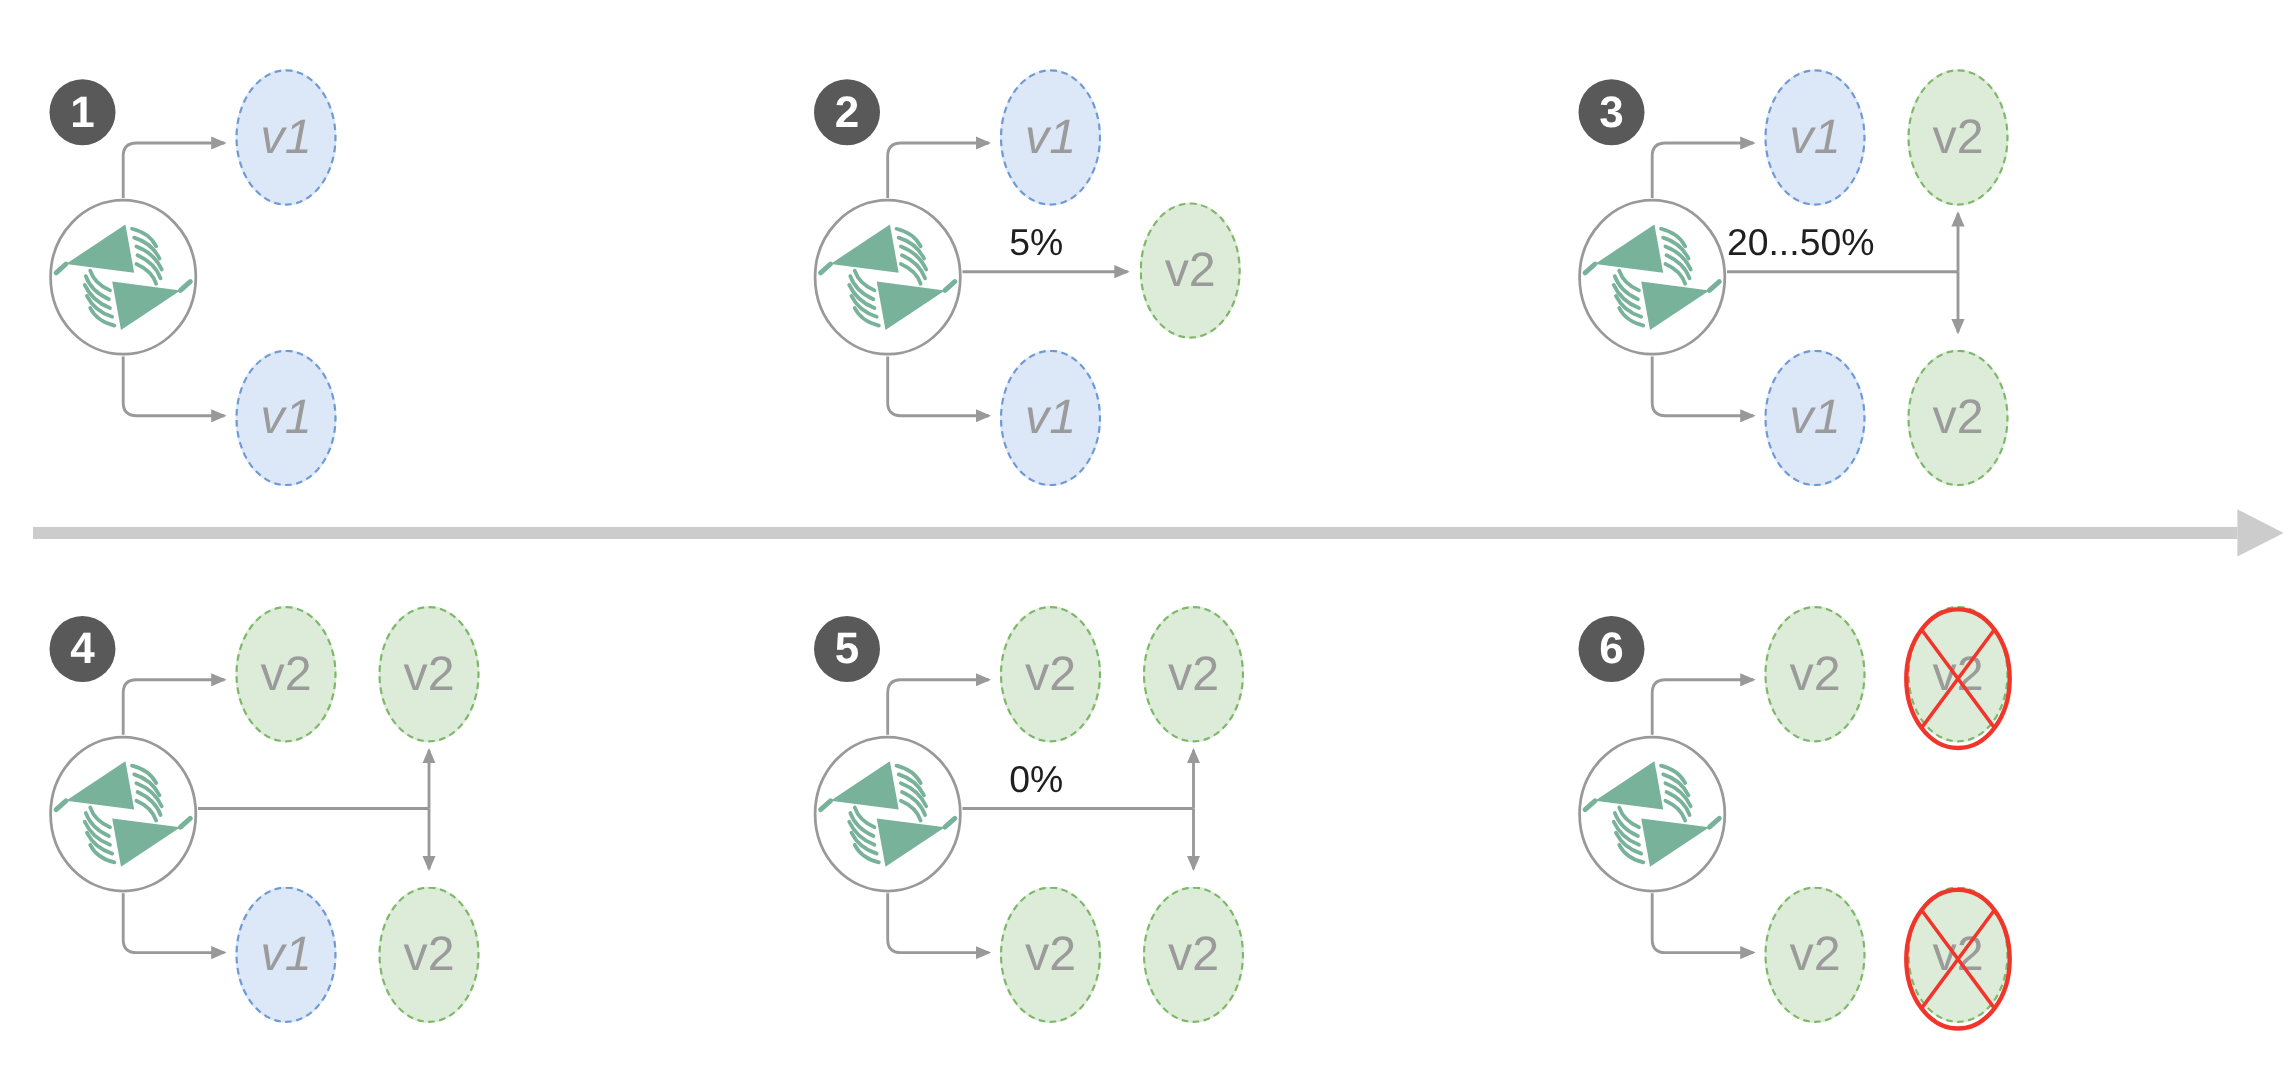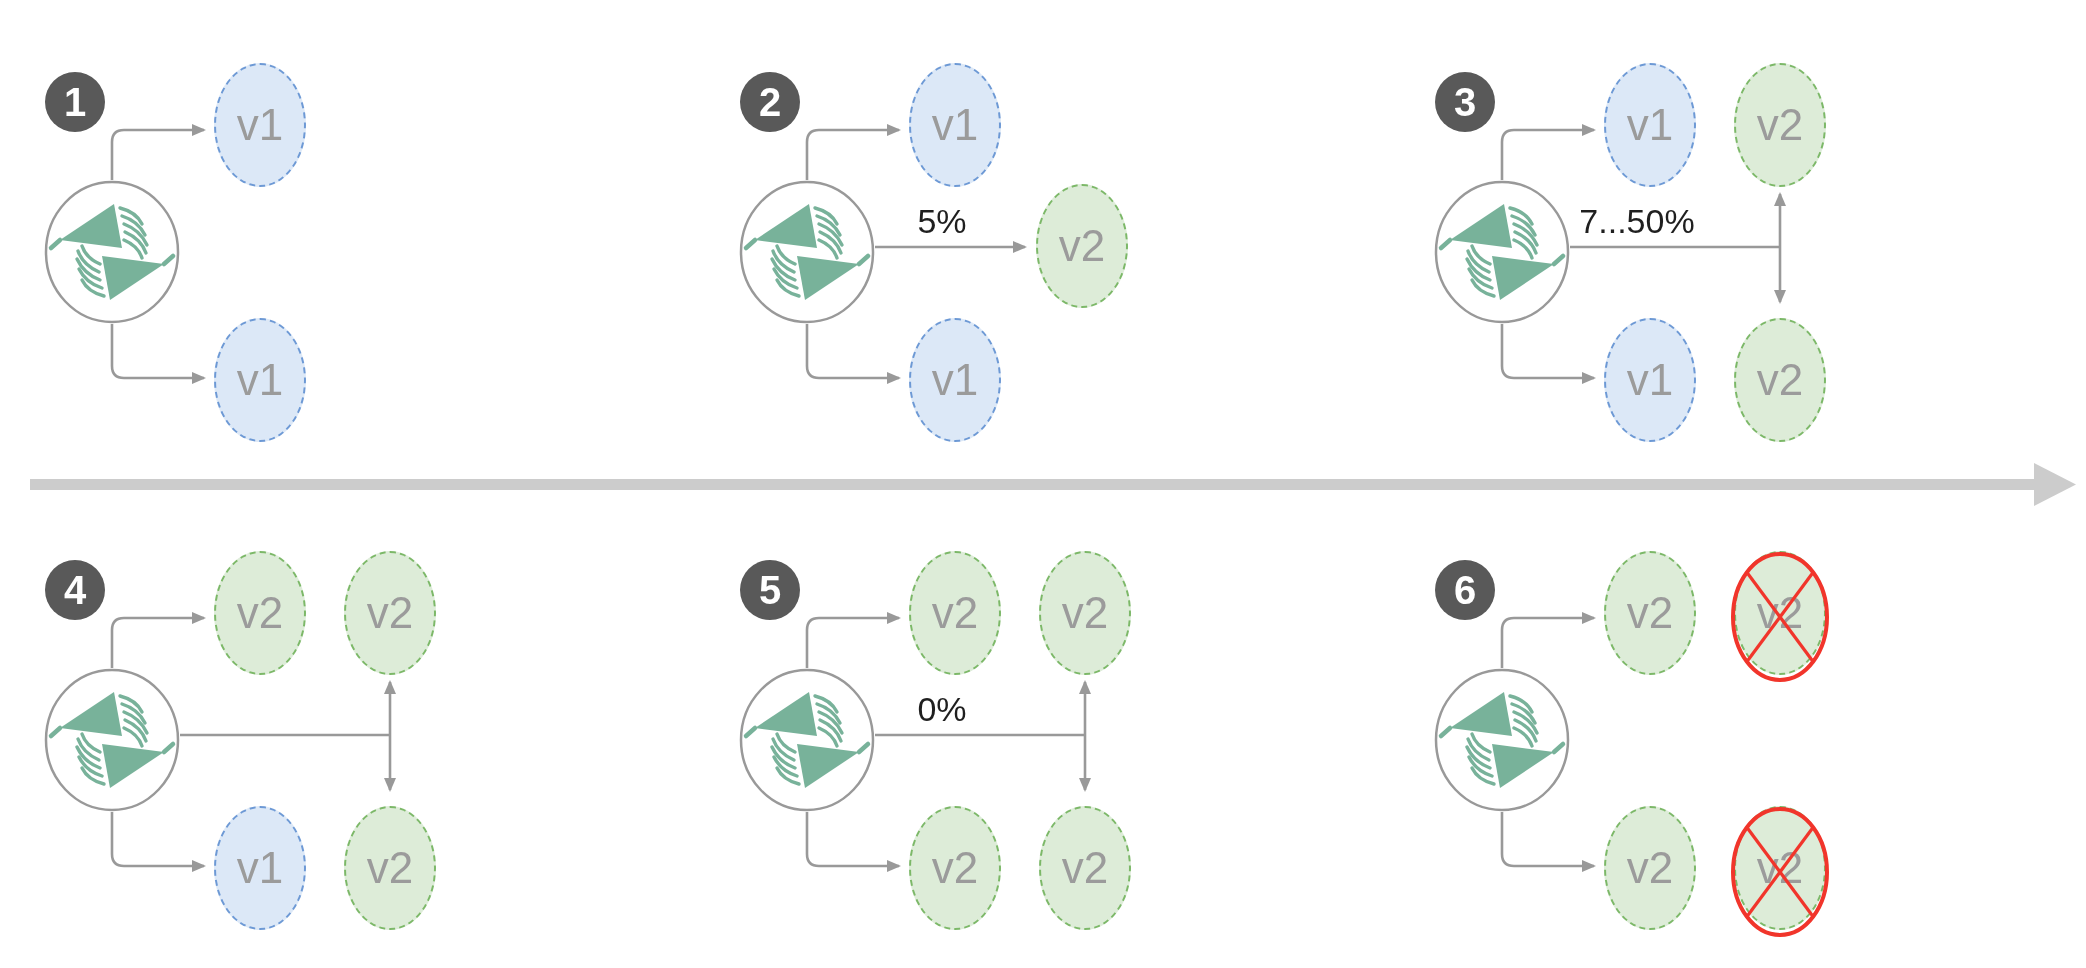--- a/index.html
+++ b/index.html
@@ -35,21 +35,21 @@
     position:absolute; left:45px; top:72px; width:60px; height:60px;
     border-radius:50%; background:var(--badge-bg); color:var(--badge-text);
     font-size:40px; font-weight:700; display:flex; align-items:center; justify-content:center;
   }
   .node{
     position:absolute; width:92px; height:124px; border-radius:50%;
     display:flex; align-items:center; justify-content:center;
     font-size:44px; color:var(--node-label); box-sizing:border-box;
     border:2.5px dashed #888;
   }
-  .node.v1{background:var(--node-v1-fill); border-color:var(--node-v1-border);}
+  .node.v1{background:var(--node-v1-fill); border-color:var(--node-v1-border);font-style:italic;}
   .node.v2{background:var(--node-v2-fill); border-color:var(--node-v2-border);}
   .pos-top{left:214px; top:63px;}
   .pos-bottom{left:214px; top:318px;}
   .pos-canary{left:341px; top:184px;}
   .pos-right-top{left:344px; top:63px;}
   .pos-right-bottom{left:344px; top:318px;}
 
   .traffic{
     position:absolute; left:140px; top:202px; width:214px; height:40px;
     text-align:center; font-size:34px; color:var(--traffic-label);
@@ -119,21 +119,21 @@
       <path class="ln" d="M180,247 H390"></path>
       <path class="ln" d="M390,247 V194" marker-end="url(#ah)"></path>
       <path class="ln" d="M390,247 V302" marker-end="url(#ah)"></path>
       <use href="#logo-def" transform="translate(112,252)"></use>
     </svg>
     <div class="badge">3</div>
     <div class="node v1 pos-top">v1</div>
     <div class="node v1 pos-bottom">v1</div>
     <div class="node v2 pos-right-top">v2</div>
     <div class="node v2 pos-right-bottom">v2</div>
-    <div class="traffic">7...50%</div>
+    <div class="traffic">20...50%</div>
   </section>
 
   <svg class="timeline" width="2086" height="60">
     <rect class="tl-fill" x="30" y="24" width="2004" height="11"></rect>
     <polygon class="tl-fill" points="2034,8 2076,29.5 2034,51"></polygon>
   </svg>
 
   <section class="panel" id="p4">
     <svg class="wires" width="695" height="480">
       <path class="ln" d="M112,180 V142 Q112,130 124,130 H204" marker-end="url(#ah)"></path>

